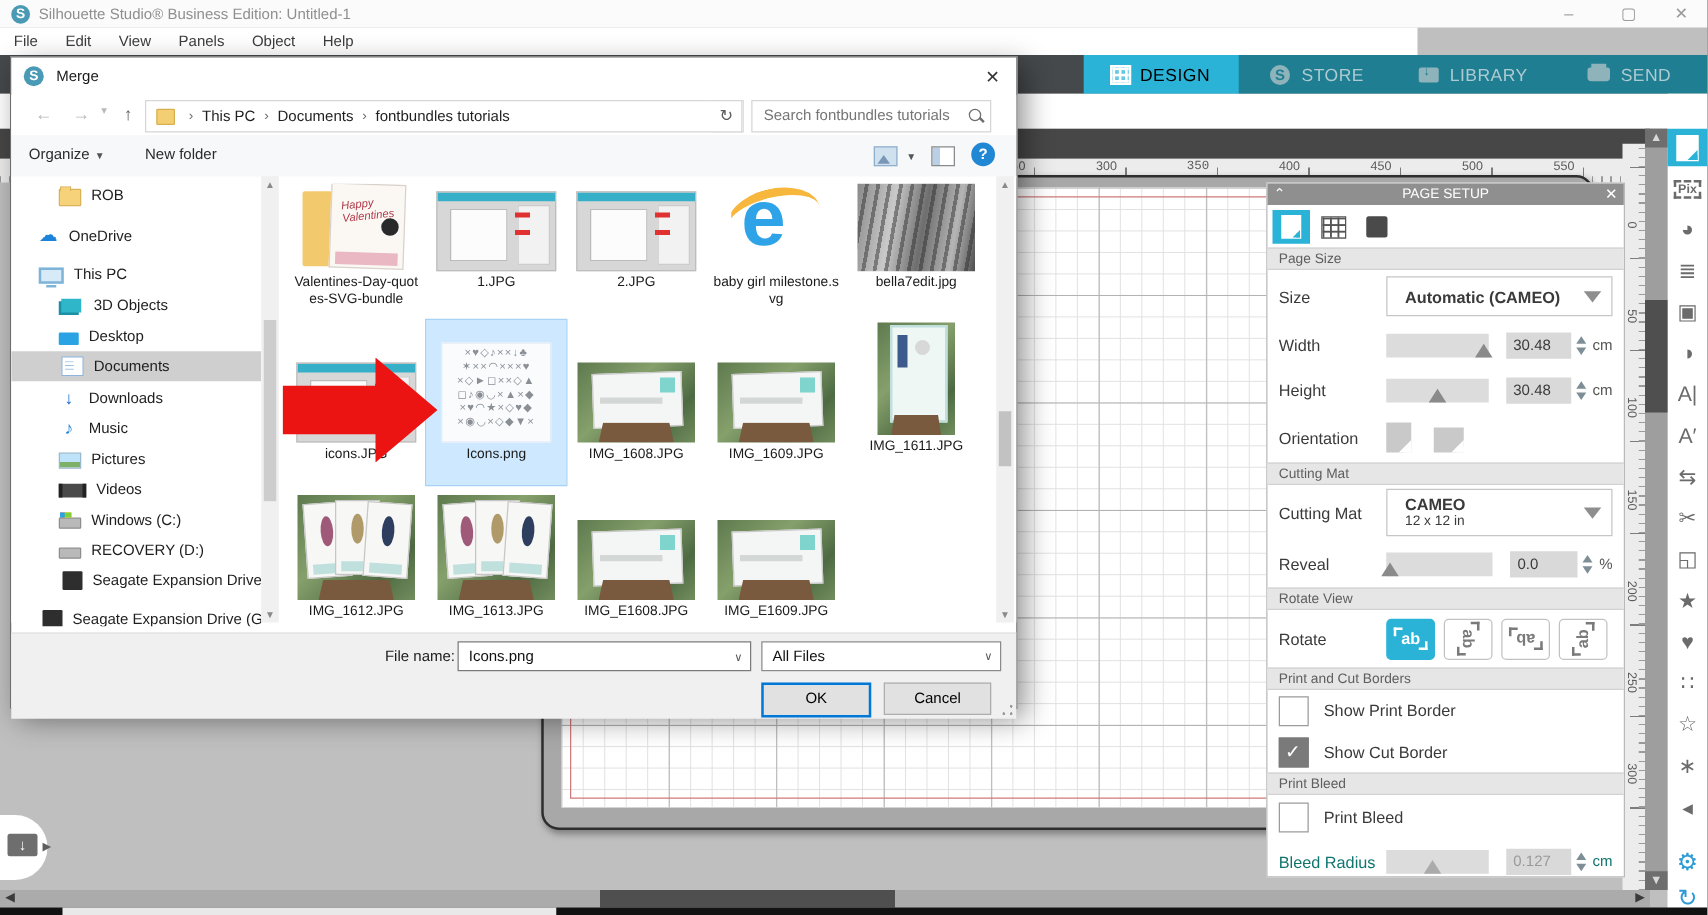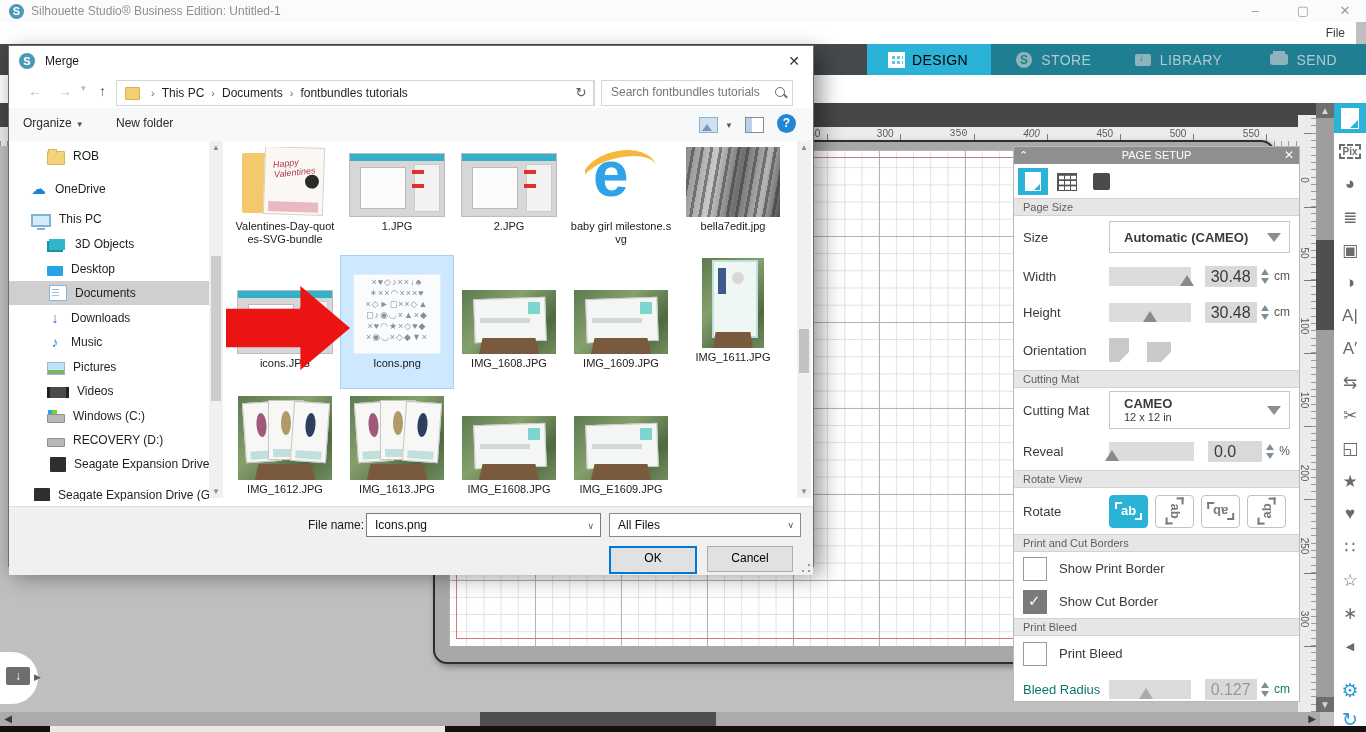--- a/index.html
+++ b/index.html
@@ -4,21 +4,21 @@
 <style>
   html,body{margin:0;padding:0;}
   body{font-family:"Liberation Sans","DejaVu Sans",sans-serif;background:#777;}
   .app{position:relative;width:1366px;height:732px;background:#BFBFBF;overflow:hidden;}
   .abs{position:absolute;}
   
   .titlebar{left:0;top:0;width:1366px;height:22px;background:#FBFBFB;}
   .app-logo{left:9px;top:4px;width:15px;height:15px;border-radius:50%;background:#4A9AB5;color:#fff;font-size:11px;font-weight:bold;text-align:center;line-height:15px;}
   .app-title{left:31px;top:4px;font-size:12px;color:#8F8F8F;}
   .win-btn{top:2px;width:30px;height:18px;color:#9B9B9B;font-size:13px;text-align:center;line-height:18px;}
-  .menubar{left:0;top:22px;width:1356px;height:22px;background:#FFFFFF;display:flex;align-items:flex-end;flex-direction:column;}
+  .menubar{left:0;top:22px;width:1134px;height:22px;background:#FFFFFF;display:flex;align-items:flex-start;}
   .menu-item{padding:0 11px;font-size:12px;color:#3C3C3C;height:22px;line-height:22px;}
   
   .tabbar{left:0;top:44px;width:1366px;height:31px;background:#45494C;}
   .tabbar .teal{position:absolute;left:867px;top:0;width:499px;height:31px;background:#1F7E91;}
   .nav-tab{position:absolute;top:0;height:31px;width:124px;display:flex;align-items:center;justify-content:center;gap:9px;color:#AECBD2;font-size:14px;letter-spacing:.4px;}
   .nav-tab.active{background:#2AB3D7;color:#000000;}
   .ic-grid{background:linear-gradient(#fff 2px,transparent 2px) 0 0/5px 5px,linear-gradient(90deg,#fff 2px,transparent 2px) 0 0/5px 5px,#ffffff44;outline:2px solid #fff;width:13px;height:12px;}
   .ic-s{width:16px;height:16px;border-radius:50%;background:#8FB3BB;color:#1F7E91;font-weight:bold;font-size:12px;line-height:16px;text-align:center;}
   .ic-lib{width:16px;height:12px;background:#8FB3BB;border-radius:2px;position:relative;}
   .ic-lib:after{content:"↓";position:absolute;left:4px;top:-2px;font-size:10px;color:#1F7E91;font-weight:bold;}
@@ -76,21 +76,21 @@
   .pt-page:after{content:"";position:absolute;right:0;bottom:0;border:3px solid;border-color:transparent #2AB3D7 #2AB3D7 transparent;}
   .pt-grid{width:18px;height:16px;background:linear-gradient(#555 1.5px,transparent 1.5px) 0 0/6px 5.3px,linear-gradient(90deg,#555 1.5px,transparent 1.5px) 0 0/6px 5.3px;border:1.5px solid #555;}
   .pt-mat{width:17px;height:17px;background:#4A4A4A;border-radius:2px;}
   .ps-sec{height:15px;background:#E6E6E6;border-top:1px solid #D2D2D2;border-bottom:1px solid #D2D2D2;font-size:11px;color:#5E5E5E;padding:1px 0 0 9px;line-height:14px;}
   .ps-row{position:relative;display:flex;align-items:center;padding:0 9px;}
   .ps-lab{flex:0 0 86px;font-size:13px;}
   .ps-drop{flex:1;height:30px;border:1px solid #C6C6C6;background:#fff;display:flex;align-items:center;position:relative;padding-left:14px;font-weight:bold;}
   .drop-car{position:absolute;right:8px;top:50%;margin-top:-4px;border:7px solid transparent;border-top:9px solid #8E8E8E;border-bottom:0;}
   .slider{width:88px;height:19px;background:#DCDCDC;position:relative;margin-right:14px;}
   .sl-thumb{position:absolute;bottom:0;width:0;height:0;border:7px solid transparent;border-bottom:11px solid #8A8A8A;border-top:0;transform:translateX(-7px);}
-  .numbox{width:50px;height:21px;background:#D9D9D9;color:#3A3A3A;font-size:16px;line-height:21px;padding-left:6px;}
+  .numbox{width:50px;height:21px;background:#D9D9D9;color:#3A3A3A;font-size:12px;line-height:21px;padding-left:6px;}
   .numbox.dis{color:#9A9A9A;}
   .spin{display:flex;flex-direction:column;gap:3px;margin:0 5px 0 4px;}
   .spin i{width:0;height:0;border:4px solid transparent;}
   .spin .up{border-bottom:6px solid #7E8E96;border-top:0;}
   .spin .dn{border-top:6px solid #7E8E96;border-bottom:0;}
   .unit{font-size:12px;color:#555;}
   .ori-ic{width:20px;height:24px;background:#C9C9C9;position:relative;margin-right:18px;}
   .ori-ic:after{content:"";position:absolute;right:0;bottom:0;border:5px solid;border-color:transparent #fff #fff transparent;}
   .ori-ic.land{width:24px;height:20px;margin-top:4px;}
   .rot-btn{width:37px;height:31px;border:1px solid #C2C2C2;border-radius:4px;margin-right:7px;display:flex;align-items:center;justify-content:center;color:#7A7A7A;background:#fff;}
@@ -266,21 +266,21 @@
       </div>
   </div>
 
   <div class="abs whitestrip"></div>
   <div class="abs darkbar"></div>
 
   <div class="abs h-ruler" id="hruler">
       <div class="h-lab" style="left: 812px;">250</div>
       <div class="h-lab" style="left: 885.2px;">300</div>
       <div class="h-lab" style="left: 958.4px; font-family: Liberation Mono, monospace;">350</div>
-      <div class="h-lab" style="left: 1031.6px; font-style: italic;">400</div>
+      <div class="h-lab" style="left: 1031.6px;">400</div>
       <div class="h-lab" style="left: 1104.8px;">450</div>
       <div class="h-lab" style="left: 1178px;">500</div>
       <div class="h-lab" style="left: 1251.2px;">550</div>
     </div>
   <div class="abs v-ruler" id="vruler">
       <div class="v-lab" style="top: 65px;">0</div>
       <div class="v-lab" style="top: 138.2px;">50</div>
       <div class="v-lab" style="top: 211.4px;">100</div>
       <div class="v-lab" style="top: 284.6px;">150</div>
       <div class="v-lab" style="top: 357.8px;">200</div>

